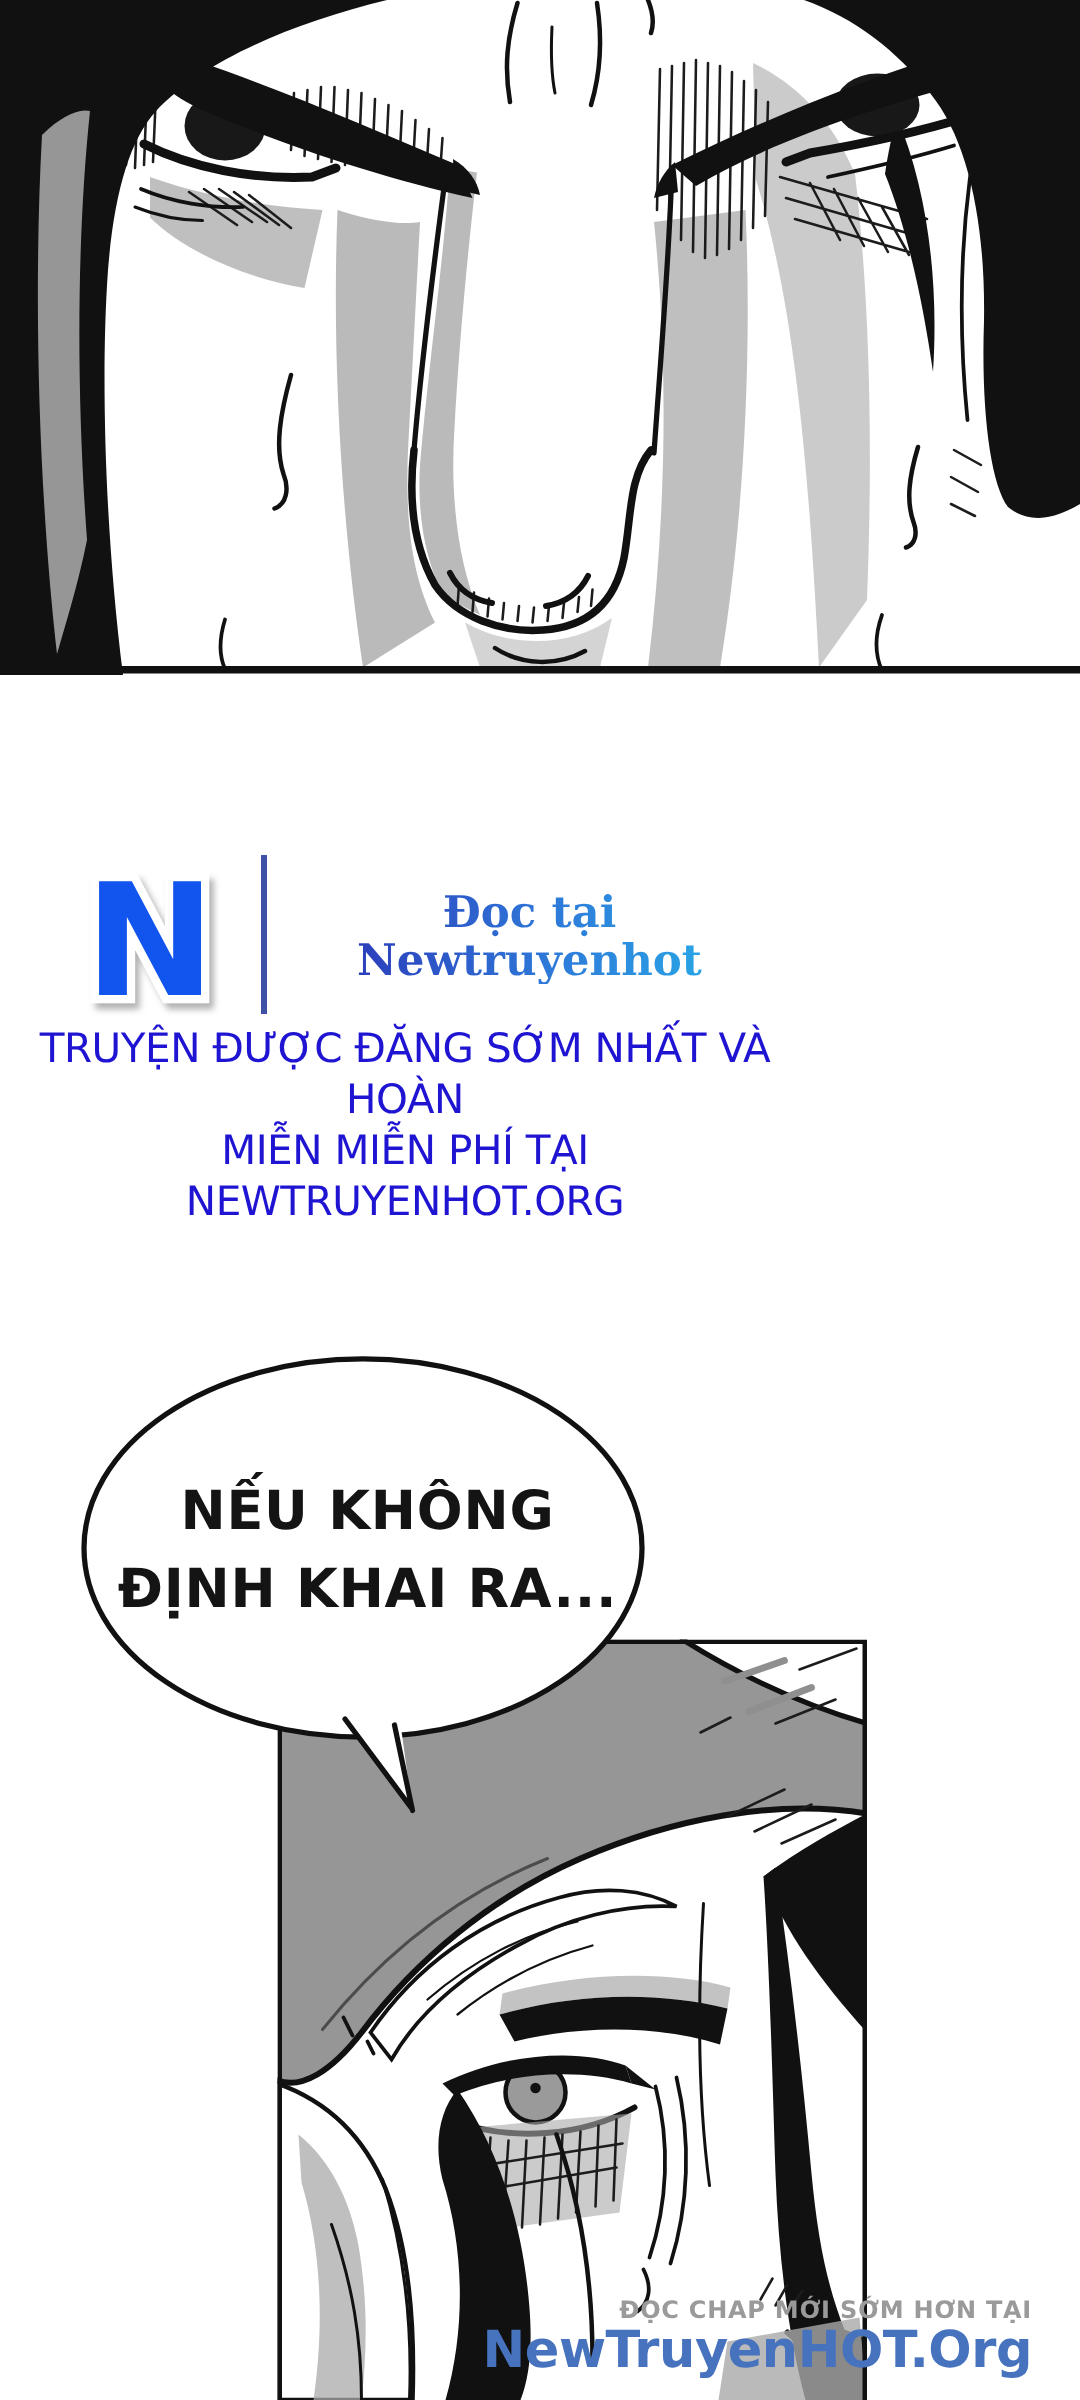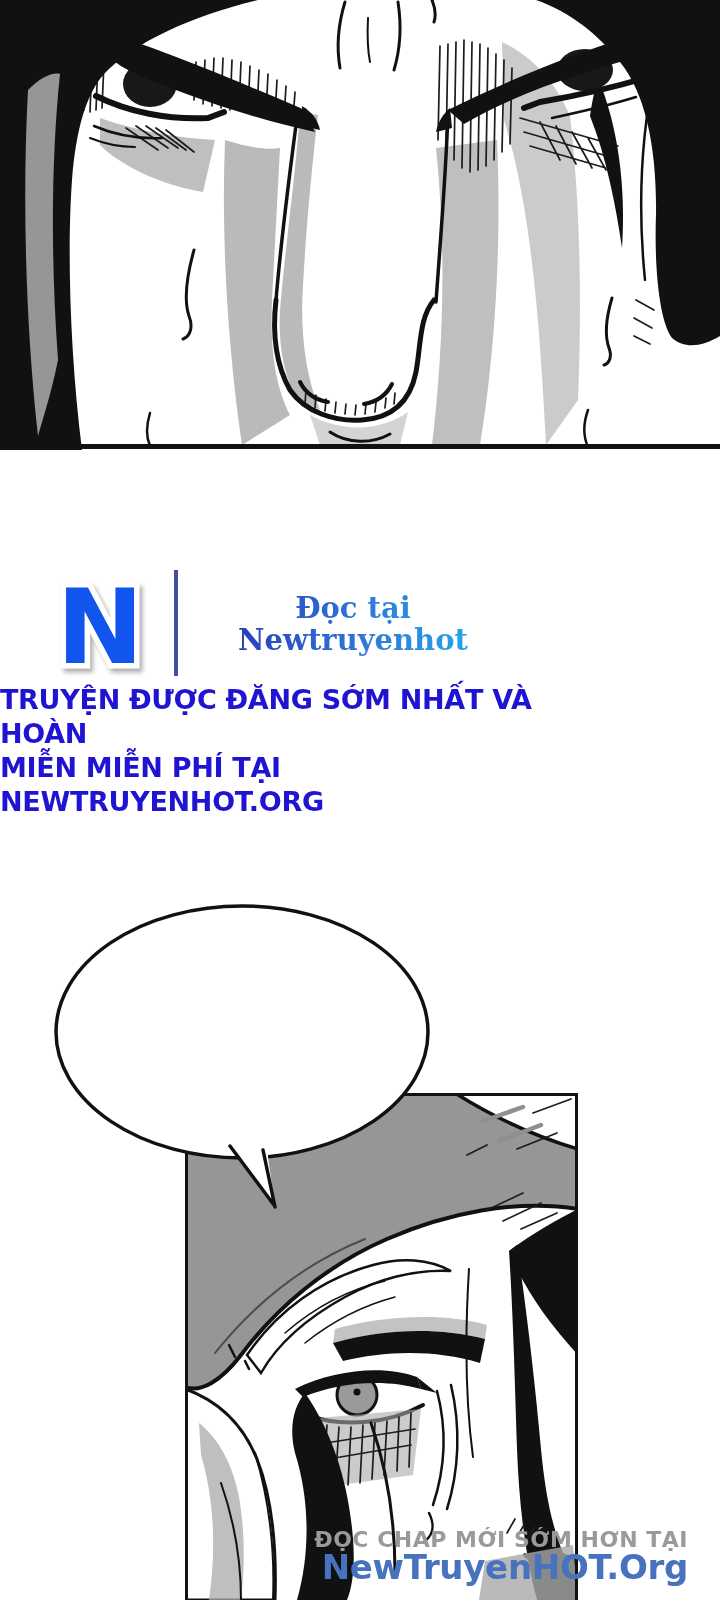--- a/index.html
+++ b/index.html
@@ -19,30 +19,30 @@
   .logo-n-svg{filter:drop-shadow(3px 4px 2px rgba(0,0,0,.30));}
   .logo-n-text{font-family:"DejaVu Sans","Liberation Sans",sans-serif;font-weight:bold;
                fill:var(--logo-blue,#1155ee);stroke:#fff;stroke-width:11px;paint-order:stroke;}
   .divider{position:absolute;left:174px;top:570px;width:4px;height:106px;background:var(--divider-blue,#3f51a5);}
   .slogan{position:absolute;left:196px;top:592px;width:314px;text-align:center;
           font-family:"DejaVu Serif","Liberation Serif",serif;font-weight:bold;font-size:29px;line-height:32px;}
   .slogan .l1{background:linear-gradient(90deg,var(--slogan-navy,#2b2bb2) 0%,var(--slogan-blue,#2e7ad9) 55%,var(--slogan-cyan,#27b4ea) 100%);
               -webkit-background-clip:text;background-clip:text;color:transparent;display:block;}
   .slogan .l2{background:linear-gradient(90deg,var(--slogan-cyan,#27b4ea) 0%,var(--slogan-blue,#2e7ad9) 50%,var(--slogan-purple,#7b3cb8) 100%);
               -webkit-background-clip:text;background-clip:text;color:transparent;display:block;}
-  .promo{position:absolute;left:0;top:683px;width:540px;
-         font-weight:bold;font-size:27px;line-height:34px;color:var(--promo-blue,#1e14d2);letter-spacing:-.3px;}
+  .promo{position:absolute;left:0;top:683px;width:540px;text-align:center;
+         font-weight:normal;font-size:27px;line-height:34px;color:var(--promo-blue,#1e14d2);letter-spacing:-.3px;}
 
   
   .bubble-text{position:absolute;left:45px;top:982px;width:400px;text-align:center;
                font-weight:bold;font-size:36px;line-height:52px;color:var(--bubble-ink,#141414);letter-spacing:.5px;}
 
   
   .watermark{position:absolute;right:32px;top:1528px;text-align:right;font-weight:bold;}
-  .watermark .w1{font-size:22px;letter-spacing:.5px;color:var(--watermark-gray,#9a9a9a);line-height:24px;}
+  .watermark .w1{font-size:16px;letter-spacing:.5px;color:var(--watermark-gray,#9a9a9a);line-height:24px;}
   .watermark .w2{font-size:34px;letter-spacing:-.3px;color:var(--watermark-blue,#4672be);line-height:30px;}
 </style>
 </head>
 <body>
 
 <div class="page">
 
   <svg class="abs" style="left:0;top:0" width="720" height="450" viewBox="0 0 720 450">
     <rect class="paper" x="0" y="0" width="720" height="450"></rect>
 
@@ -187,19 +187,23 @@
     <path class="sink" stroke-width="2.5" d="M44,252 L50,264 M60,268 L64,276"></path>
 
     <path class="sink" stroke-width="3" d="M1.5,507 V1.5 H391.5 V507"></path>
   </svg>
 
   <svg class="abs" style="left:40px;top:892px" width="410" height="330" viewBox="0 0 410 330">
     <ellipse cx="202" cy="140" rx="186" ry="126" fill="#fff" stroke="#111" stroke-width="3.5"></ellipse>
     <path d="M188,248 L235,315 L226,250 Z" fill="#fff"></path>
     <path d="M190,254 L234,313 M223,258 L235,315" stroke="#111" stroke-width="3.5" fill="none" stroke-linecap="round"></path>
   </svg>
+  <div class="bubble-text">
+    <div>NẾU KHÔNG</div>
+    <div>ĐỊNH KHAI RA...</div>
+  </div>
 
   <div class="watermark">
     <div class="w1">ĐỌC CHAP MỚI SỚM HƠN TẠI</div>
     <div class="w2">NewTruyenHOT.Org</div>
   </div>
 
 </div>
 
 </body></html>

